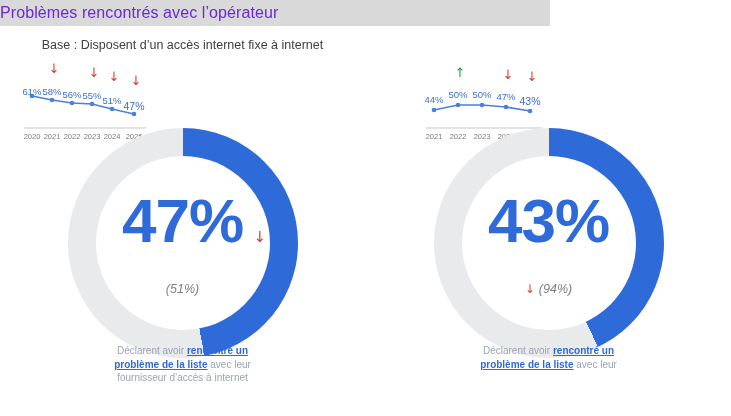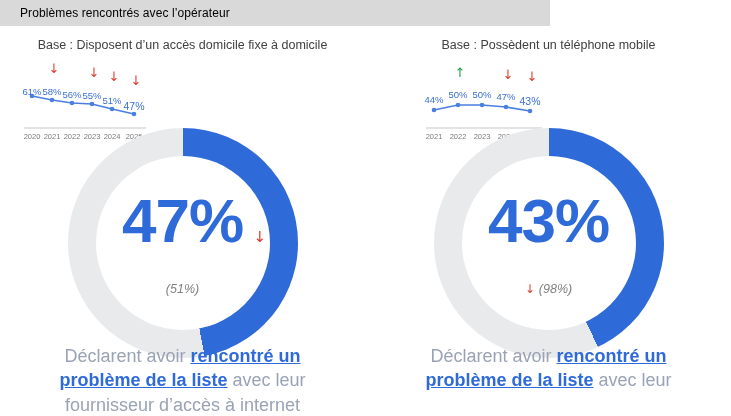--- a/index.html
+++ b/index.html
@@ -18,23 +18,23 @@
     position: absolute;
     left: 0;
     top: 0;
     width: 550px;
     height: 26px;
     background: #d9d9d9;
     display: flex;
     align-items: center;
   }
   .title-bar .title-text {
-    font-size: 12px;
-    color: #000000;
-    padding-left: 20px;
+    font-size: 16px;
+    color: #6d28d9;
+    padding-left: 0;
     letter-spacing: 0.1px;
     white-space: nowrap;
   }
   .panel {
     position: absolute;
     top: 32px;
     width: 365px;
     height: 384px;
   }
   .panel.left { left: 0; }
@@ -156,40 +156,40 @@
     z-index: 4;
   }
 
   
   .caption {
     position: absolute;
     top: 312px;
     left: 0;
     width: 100%;
     text-align: center;
-    font-size: 18px;
+    font-size: 10px;
     color: #3b6fd4;
     line-height: 1.35;
     padding: 0 18px;
     box-sizing: border-box;
   }
   .caption .plain { color: #9aa3b5; }
   .caption .strong { font-weight: bold; color: #2f6ad9; }
   .caption .ul { text-decoration: underline; }
 </style>
 </head>
 <body>
 
 <div class="title-bar">
   <span class="title-text">Problèmes rencontrés avec l’opérateur</span>
 </div>
 
 <div class="panel left">
 
-  <div class="base-label">Base : Disposent d’un accès domicile fixe à domicile</div>
+  <div class="base-label">Base : Disposent d’un accès internet fixe à internet</div>
 
   <div class="trend">
     <div class="trend-inner left">
       <svg width="145" height="92" viewBox="0 0 145 92">
         <polyline points="10,36 30,40 50,43 70,44 90,49 112,54" fill="none" stroke="#4a7fe0" stroke-width="1.6"></polyline>
         <circle cx="10" cy="36" r="2.3" fill="#4a7fe0"></circle>
         <circle cx="30" cy="40" r="2.3" fill="#4a7fe0"></circle>
         <circle cx="50" cy="43" r="2.3" fill="#4a7fe0"></circle>
         <circle cx="70" cy="44" r="2.3" fill="#4a7fe0"></circle>
         <circle cx="90" cy="49" r="2.3" fill="#4a7fe0"></circle>
@@ -231,21 +231,20 @@
 
   <div class="caption">
     <span class="plain">Déclarent avoir </span><span class="strong ul">rencontré un</span><br>
     <span class="strong ul">problème de la liste</span><span class="plain"> avec leur</span><br>
     <span class="plain">fournisseur d’accès à internet</span>
   </div>
 </div>
 
 <div class="panel right">
 
-  <div class="base-label">Base : Possèdent un téléphone mobile</div>
 
   <div class="trend">
     <div class="trend-inner right">
       <svg width="145" height="92" viewBox="0 0 145 92">
         <polyline points="10,50 34,45 58,45 82,47 106,51" fill="none" stroke="#4a7fe0" stroke-width="1.6"></polyline>
         <circle cx="10" cy="50" r="2.3" fill="#4a7fe0"></circle>
         <circle cx="34" cy="45" r="2.3" fill="#4a7fe0"></circle>
         <circle cx="58" cy="45" r="2.3" fill="#4a7fe0"></circle>
         <circle cx="82" cy="47" r="2.3" fill="#4a7fe0"></circle>
         <circle cx="106" cy="51" r="2.3" fill="#4a7fe0"></circle>
@@ -269,21 +268,21 @@
       <span class="tx" style="left:106px; top:72px;">2025</span>
     </div>
   </div>
 
   <div class="donut-wrap">
     <div class="donut" id="donut-right" style="background: conic-gradient(rgb(47, 106, 217) 0deg, rgb(47, 106, 217) 154.8deg, rgb(233, 234, 236) 154.8deg, rgb(233, 234, 236) 360deg);"></div>
     <div class="donut-center">
       <div class="pct">43%</div>
       <div class="prev-row">
         <span class="mini-arrow">↓</span>
-        <span>(98%)</span>
+        <span>(94%)</span>
       </div>
     </div>
   </div>
 
   <div class="caption">
     <span class="plain">Déclarent avoir </span><span class="strong ul">rencontré un</span><br>
     <span class="strong ul">problème de la liste</span><span class="plain"> avec leur</span><br>
   </div>
 </div>
 

